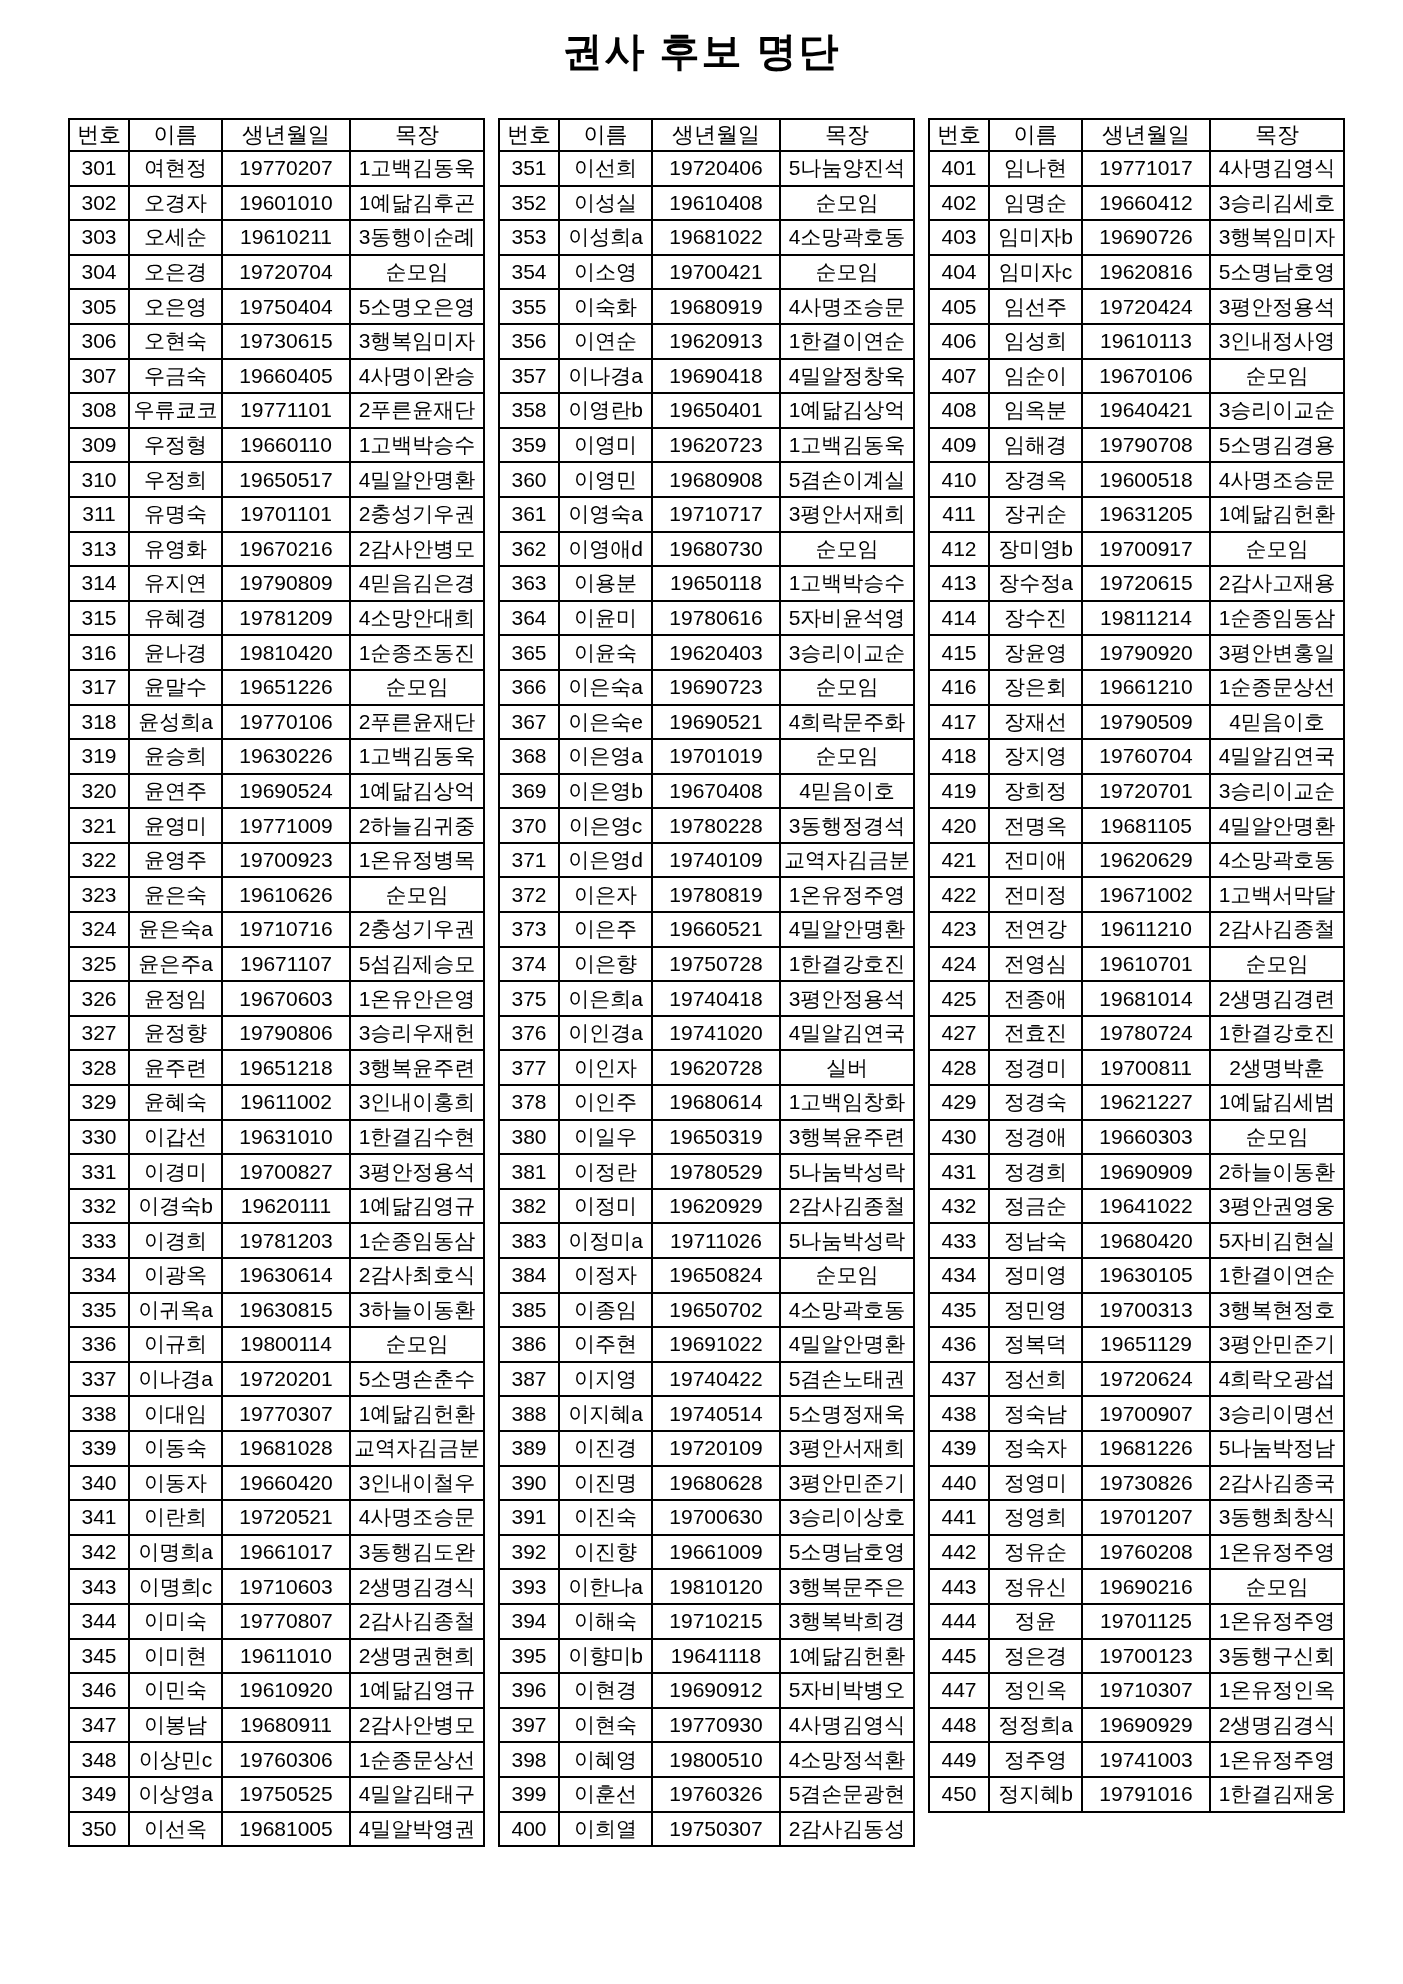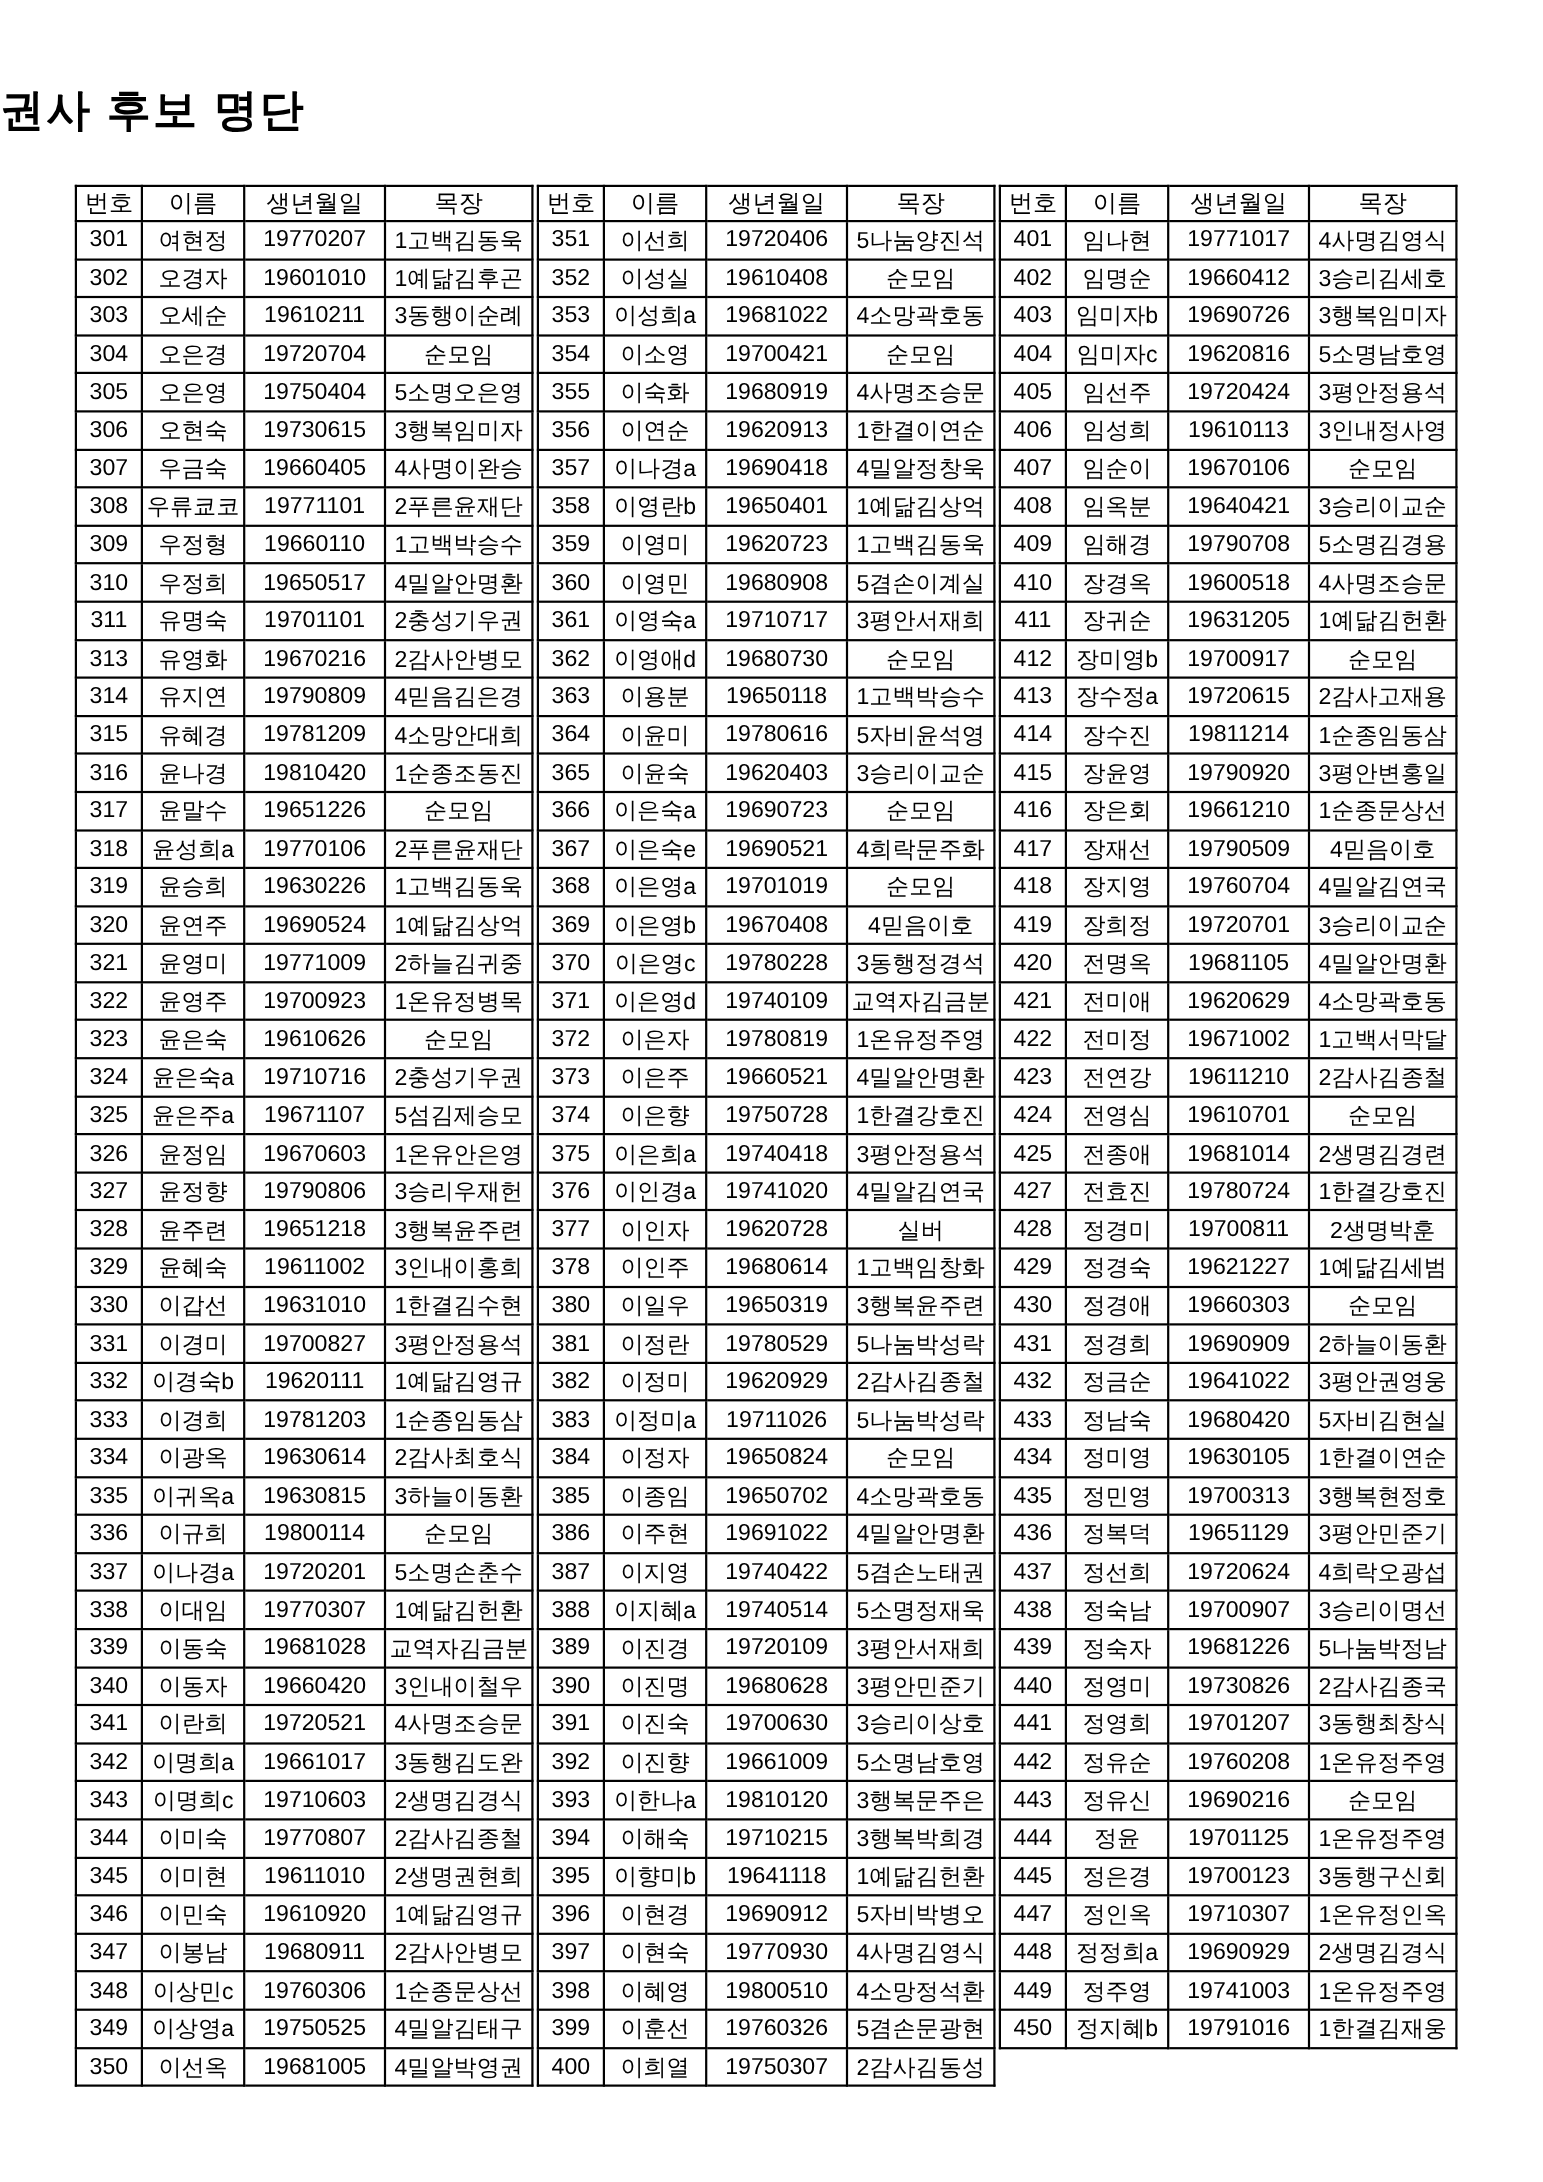--- a/index.html
+++ b/index.html
@@ -2,26 +2,26 @@
 <html><head>
 <meta charset="utf-8">
 <style>
   html,body{margin:0;padding:0;background:#fff;}
   body{
     width:1403px;height:1984px;
     font-family:"Liberation Sans","DejaVu Sans",sans-serif;
     color:#000;position:relative;overflow:hidden;
   }
   .page-title{
-    margin:0;padding-top:77px;height:48px;
-    font-size:40px;font-weight:bold;
+    margin:0;padding-top:27px;height:48px;
+    text-align:center;font-size:40px;font-weight:bold;
     letter-spacing:2px;line-height:48px;
   }
   .tables-wrap{
-    display:flex;flex-direction:row;gap:3px;
+    display:flex;flex-direction:row;gap:13px;
     margin:43px 0 0 68px;align-items:flex-start;
   }
   table.roster{
     border-collapse:collapse;table-layout:fixed;
     width:415px;flex:0 0 415px;
   }
   table.roster th, table.roster td{
     border:2px solid #000;
     text-align:center;vertical-align:middle;
     padding:0;height:32.6px;

